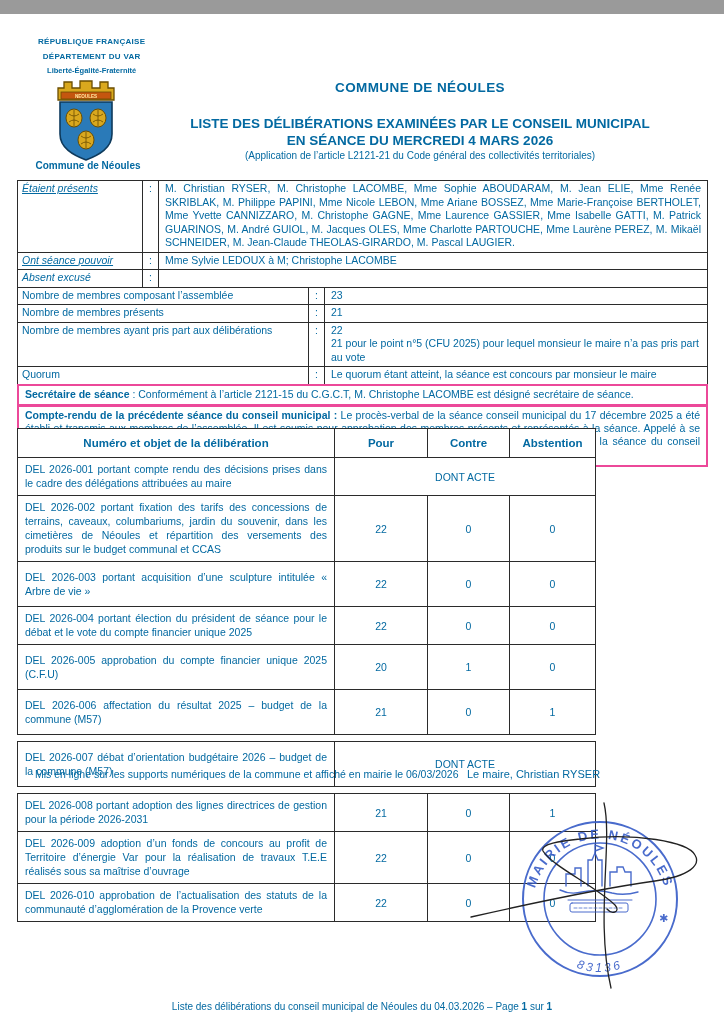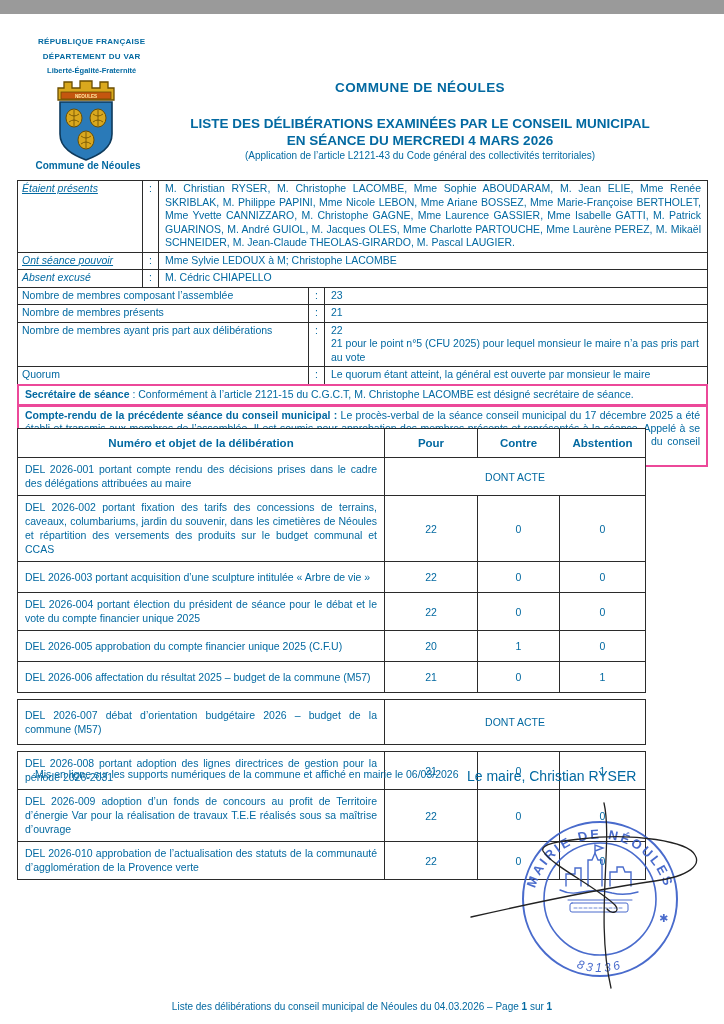--- a/index.html
+++ b/index.html
@@ -32,33 +32,33 @@
   .lbl-iu{font-style:italic; text-decoration:underline;}
   .lbl-i{font-style:italic;}
   .cell-colon{border-left:1px solid #2b2b2b; border-right:1px solid #2b2b2b;
     text-align:center; padding-top:1px; line-height:13.5px;}
   .cell-val{padding:1px 6px 2px 6px; line-height:13.5px;}
   .val-justify{text-align:justify;}
   .merged-row{display:block; border:2px solid #ec4899; margin-top:-1px;
     padding:2px 6px 3px 6px; line-height:13.2px; text-align:justify;}
   .b{font-weight:bold;}
   
-  .delib-table{position:absolute; left:17px; top:415px; width:629px; font-size:10.5px;}
+  .delib-table{position:absolute; left:17px; top:415px; width:579px; font-size:10.5px;}
   .delib-row{display:grid; grid-template-columns:1fr 93px 82px 86px;
     border:1px solid #2b2b2b; margin-top:-1px; background:#fff;}
   .delib-row.dontacte{grid-template-columns:1fr 261px;}
   .delib-row.gap{margin-top:6px;}
   .delib-head{font-weight:bold; font-size:11.5px;}
   .delib-head .cell-obj{text-align:center; padding:7px 6px;}
   .cell-obj{padding:4px 7px 5px 7px; line-height:14px; text-align:justify;}
   .cell-vote{border-left:1px solid #2b2b2b; display:flex; align-items:center;
     justify-content:center; text-align:center; padding:2px;}
   .row-tall .cell-obj{padding-top:8px; padding-bottom:8px;}
   
-  .mayor-line{position:absolute; left:467px; top:754px; font-size:14px;}
+  .mayor-line{position:absolute; left:467px; top:754px; font-size:11px;}
   .publication-note{position:absolute; left:35px; top:754px; font-size:10.5px;}
   .stamp-svg{position:absolute; left:455px; top:778px;}
   .page-footer{position:absolute; left:0; top:987px; width:724px; text-align:center;
     font-size:10px;}
 </style>
 </head>
 <body>
 
 <div class="page">
 
@@ -84,40 +84,39 @@
       </g>
     </g>
   </svg>
   <div class="logo-caption">Commune de Néoules</div>
 
   <div class="commune-title">COMMUNE DE NÉOULES</div>
   <div class="doc-title">
     <div>LISTE DES DÉLIBÉRATIONS EXAMINÉES PAR LE CONSEIL MUNICIPAL</div>
     <div>EN SÉANCE DU MERCREDI 4 MARS 2026</div>
   </div>
-  <div class="doc-subtitle">(Application de l’article L2121-43 du Code général des collectivités territoriales)</div>
+  <div class="doc-subtitle">(Application de l’article L2121-21 du Code général des collectivités territoriales)</div>
 
   <div class="info-table">
 
     <div class="info-row cols-narrow">
       <div class="cell-lbl lbl-iu">Étaient présents</div>
       <div class="cell-colon">:</div>
       <div class="cell-val val-justify">M. Christian RYSER, M. Christophe LACOMBE, Mme Sophie ABOUDARAM, M. Jean ELIE, Mme Renée SKRIBLAK, M. Philippe PAPINI, Mme Nicole LEBON, Mme Ariane BOSSEZ, Mme Marie-Françoise BERTHOLET, Mme Yvette CANNIZZARO, M. Christophe GAGNE, Mme Laurence GASSIER, Mme Isabelle GATTI, M. Patrick GUARINOS, M. André GUIOL, M. Jacques OLES, Mme Charlotte PARTOUCHE, Mme Laurène PEREZ, M. Mikaël SCHNEIDER, M. Jean-Claude THEOLAS-GIRARDO, M. Pascal LAUGIER.</div>
     </div>
 
     <div class="info-row cols-narrow">
       <div class="cell-lbl lbl-iu">Ont séance pouvoir</div>
       <div class="cell-colon">:</div>
       <div class="cell-val">Mme Sylvie LEDOUX à M; Christophe LACOMBE</div>
     </div>
 
     <div class="info-row cols-narrow">
       <div class="cell-lbl lbl-i">Absent excusé</div>
       <div class="cell-colon">:</div>
-      <div class="cell-val">M. Cédric CHIAPELLO</div>
     </div>
 
     <div class="info-row cols-wide">
       <div class="cell-lbl">Nombre de membres composant l’assemblée</div>
       <div class="cell-colon">:</div>
       <div class="cell-val">23</div>
     </div>
 
     <div class="info-row cols-wide">
       <div class="cell-lbl">Nombre de membres présents</div>
@@ -130,21 +129,21 @@
       <div class="cell-colon">:</div>
       <div class="cell-val">
         <div>22</div>
         <div>21 pour le point n°5 (CFU 2025) pour lequel monsieur le maire n’a pas pris part au vote</div>
       </div>
     </div>
 
     <div class="info-row cols-wide">
       <div class="cell-lbl">Quorum</div>
       <div class="cell-colon">:</div>
-      <div class="cell-val">Le quorum étant atteint, la général est ouverte par monsieur le maire</div>
+      <div class="cell-val">Le quorum étant atteint, la séance est concours par monsieur le maire</div>
     </div>
 
     <div class="merged-row">
       <span class="b">Secrétaire de séance</span><span> : Conformément à l’article 2121-15 du C.G.C.T, M. Christophe LACOMBE est désigné secrétaire de séance.</span>
     </div>
 
     <div class="merged-row">
       <span class="b">Compte-rendu de la précédente séance du conseil municipal :</span><span> Le procès-verbal de la séance conseil municipal du 17 décembre 2025 a été établi et transmis aux membres de l’assemblée. Il est soumis pour approbation des membres présents et représentés à la séance. Appelé à se prononcer, le conseil municipal, à la majorité des membres présents et représentés, </span><span class="b">APPROUVE</span><span> le procès-verbal de la séance du conseil municipal du 17 décembre 2025. Abstention de M. Pascal LAUGIER.</span>
     </div>
   </div>

